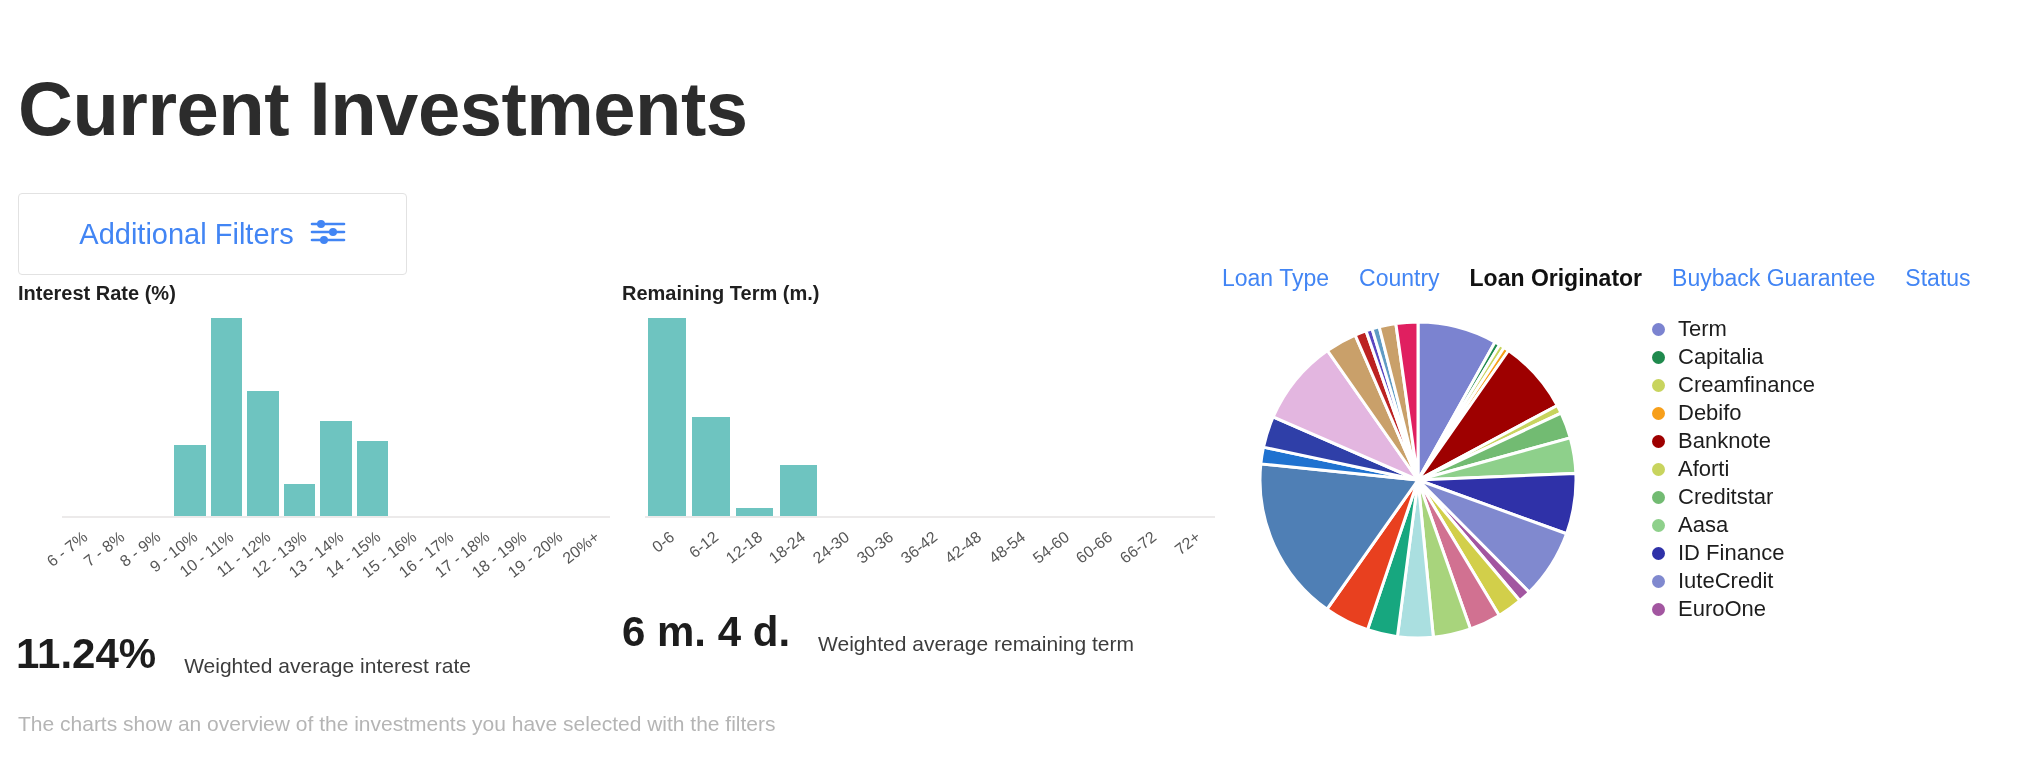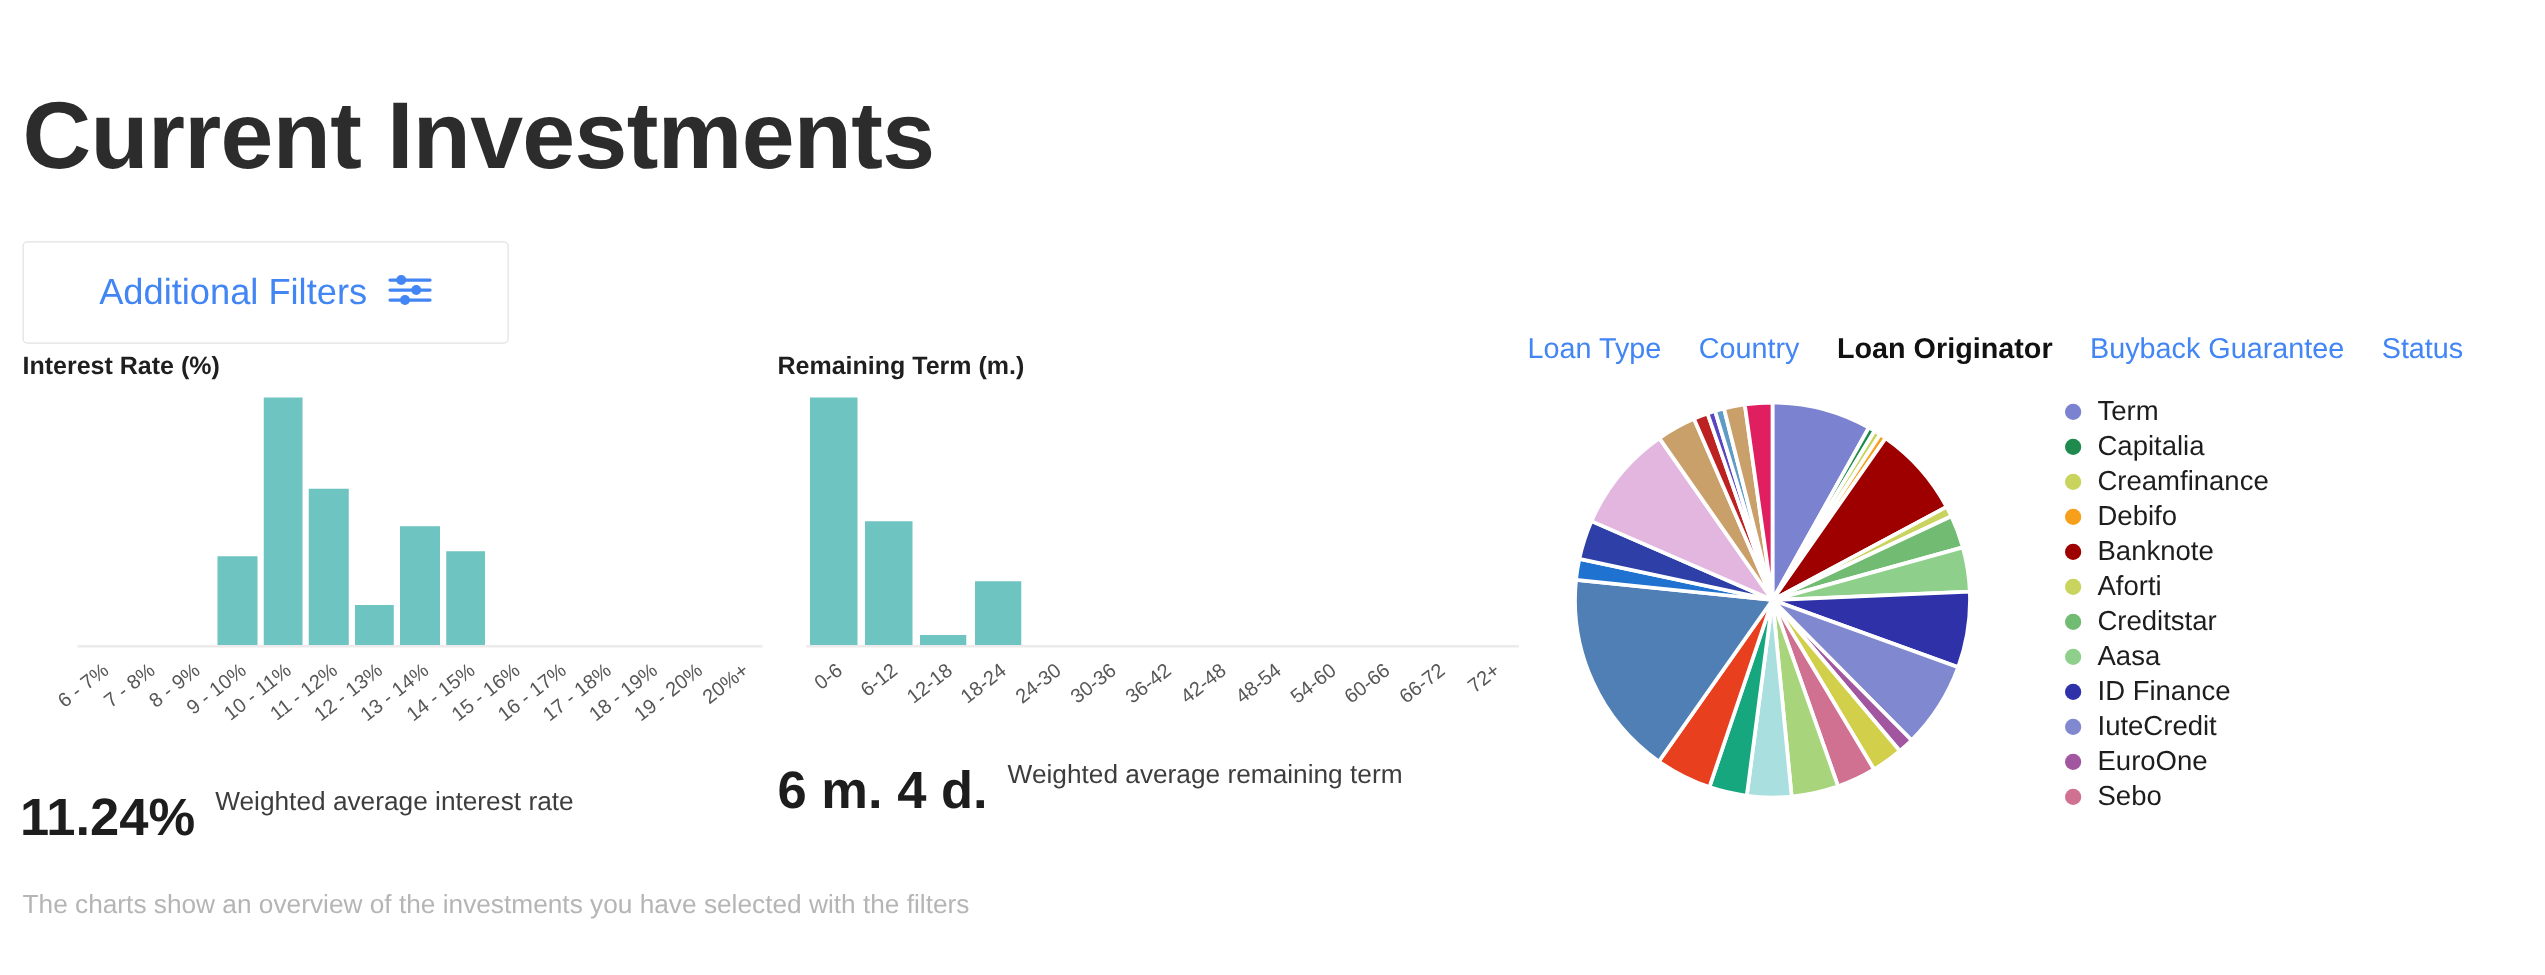--- a/index.html
+++ b/index.html
@@ -110,22 +110,22 @@
     transform: rotate(-38deg) translate(-100%, 0);
     font-size: 16px;
     color: #575757;
     white-space: nowrap;
   }
 
   
   .metric {
     position: absolute;
     display: flex;
-    align-items: flex-start;
-    gap: 16px;
+    align-items: flex-end;
+    gap: 28px;
   }
   #metric-1 { left: 16px;  top: 630px; }
   #metric-2 { left: 622px; top: 608px; }
   .metric .value {
     font-size: 42px;
     font-weight: 700;
     color: #1d1d1d;
     white-space: nowrap;
   }
   .metric .caption {
@@ -512,17 +512,13 @@
       <span class="legend-label">ID Finance</span>
     </div>
     <div class="legend-item">
       <span class="legend-dot" style="background: rgb(128, 137, 207);"></span>
       <span class="legend-label">IuteCredit</span>
     </div>
     <div class="legend-item">
       <span class="legend-dot" style="background: rgb(162, 86, 160);"></span>
       <span class="legend-label">EuroOne</span>
     </div>
-    <div class="legend-item">
-      <span class="legend-dot" style="background: rgb(209, 113, 145);"></span>
-      <span class="legend-label">Sebo</span>
-    </div>
   </div>
 
 </body></html>

